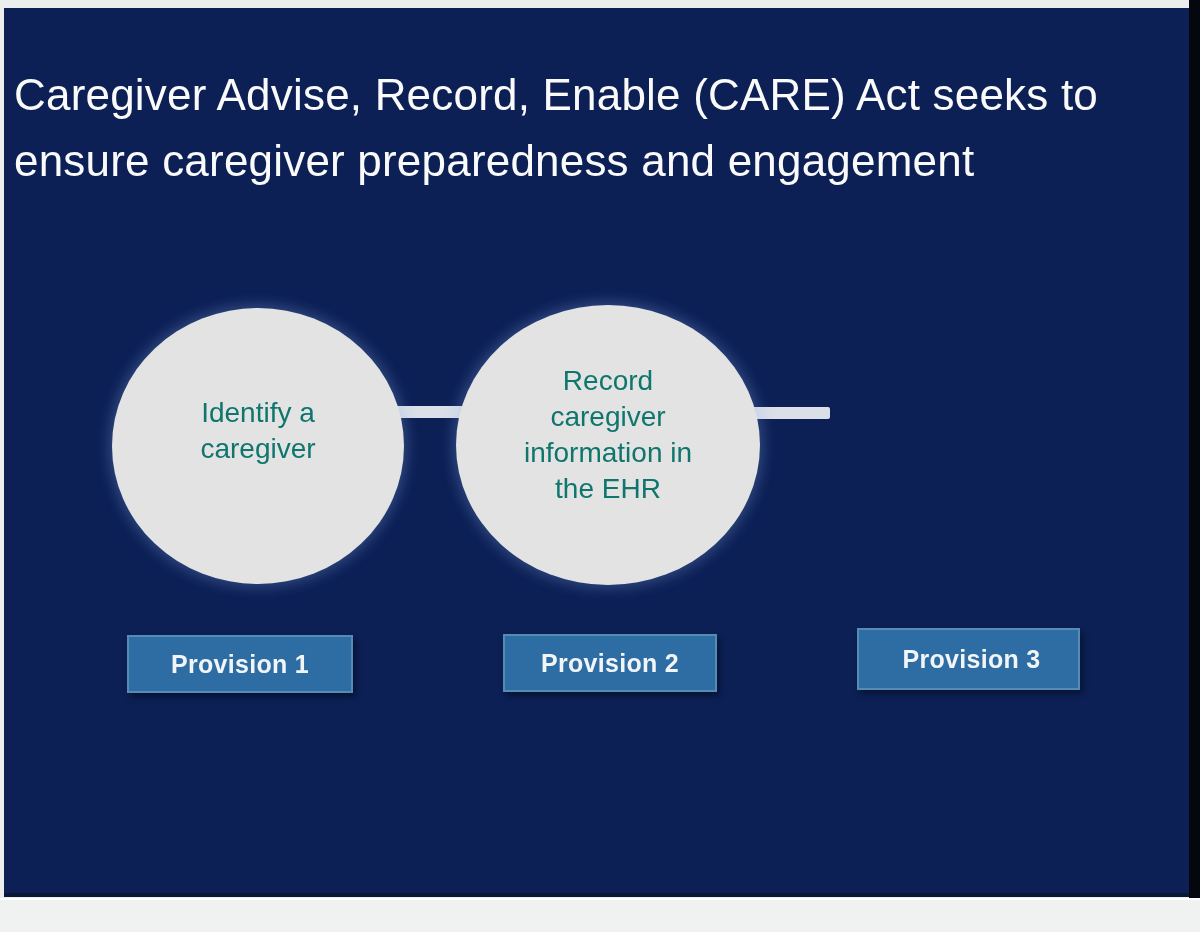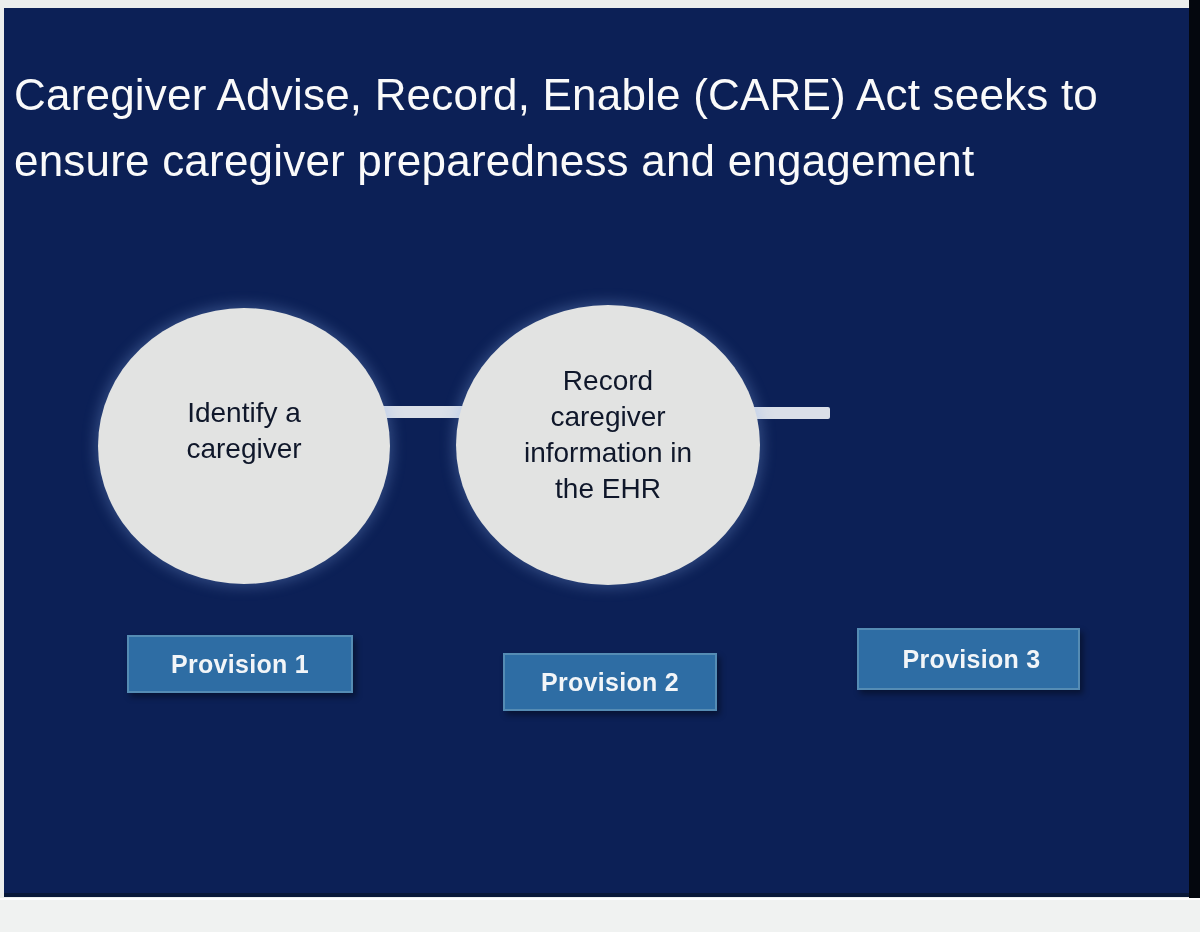--- a/index.html
+++ b/index.html
@@ -71,43 +71,43 @@
     position: absolute;
     border-radius: 50%;
     background: #e2e3e2;
     box-shadow: 0 0 14px 3px rgba(140, 175, 235, 0.30);
     display: flex;
     align-items: center;
     justify-content: center;
     z-index: 2;
     box-sizing: border-box;
   }
-  .circle-1 { left: 98px; top: 308px; width: 292px; height: 276px; padding-bottom: 30px; align-items: center; }
+  .circle-1 { left: 112px; top: 308px; width: 292px; height: 276px; padding-bottom: 30px; align-items: center; }
   .circle-2 { left: 456px; top: 305px; width: 304px; height: 280px; padding-bottom: 20px; }
   .circle-3 { left: 818px; top: 309px; width: 282px; height: 272px; padding-bottom: 6px; }
   .circle-text {
     font-size: 28px;
     line-height: 36px;
-    color: #0f172a;
+    color: #0f766e;
     text-align: center;
     white-space: pre-line;
   }
   .provision-btn {
     position: absolute;
     background: #2e6da4;
     border: 2px solid #558cb4;
     box-sizing: border-box;
     box-shadow: 3px 4px 6px rgba(0, 0, 0, 0.4);
     display: flex;
     align-items: center;
     justify-content: center;
     z-index: 2;
   }
   .btn-1 { left: 127px; top: 635px; width: 226px; height: 58px; }
-  .btn-2 { left: 503px; top: 634px; width: 214px; height: 58px; margin-top: 19px; }
+  .btn-2 { left: 503px; top: 634px; width: 214px; height: 58px; }
   .btn-3 { left: 857px; top: 628px; width: 223px; height: 62px; padding-left: 6px; }
   .provision-label {
     font-size: 25px;
     font-weight: 700;
     color: #f2f5f8;
     letter-spacing: 0.3px;
   }
 </style>
 </head>
 <body>

